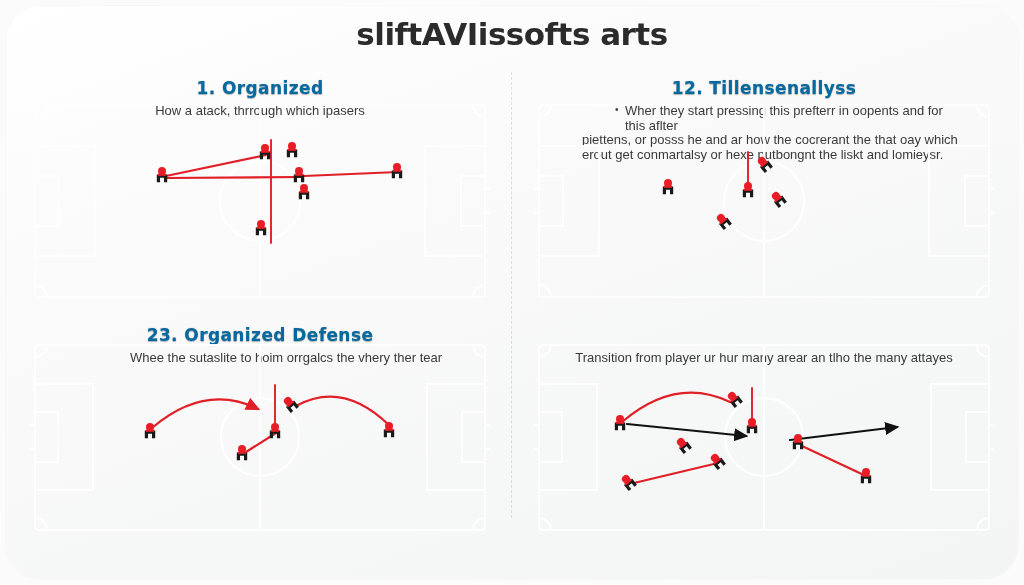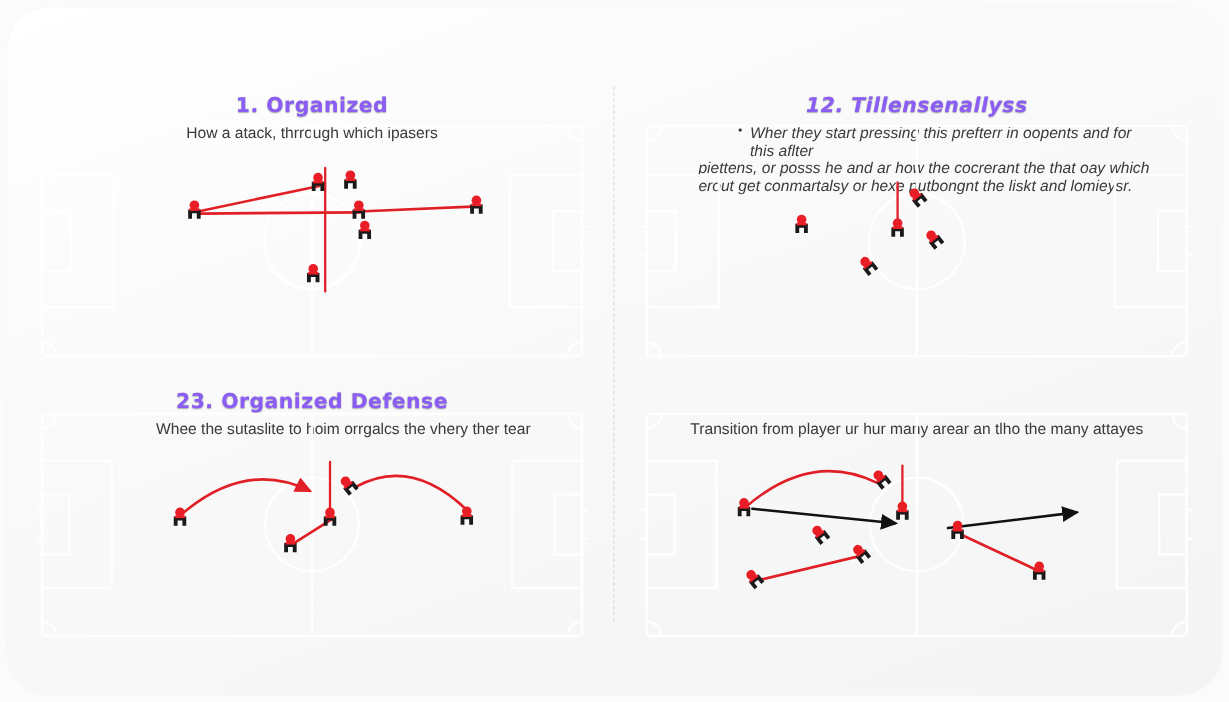--- a/index.html
+++ b/index.html
@@ -26,21 +26,21 @@
 
   .divider-v{
     position:absolute;left:511px;top:72px;width:1px;height:446px;
     border-left:1px dashed rgba(150,155,160,0.30);
   }
 
   .panel{position:absolute;}
   .panel-head{
     position:absolute;left:0;top:0;width:100%;text-align:center;
     font-size:17px;font-weight:bold;letter-spacing:0.4px;
-    color:#8b5cf6;
+    color:#0369a1;
     text-shadow:0 1px 1px rgba(160,163,167,0.85), 0 0 1px rgba(120,123,128,0.55);
     font-family:"DejaVu Sans", sans-serif;
   }
   .panel-sub{
     position:absolute;left:0;top:26px;width:100%;text-align:center;
     font-size:13px;line-height:14.5px;color:#3a3a3a;
     padding:0 28px;box-sizing:border-box;
   }
   .panel-sub.bulleted{text-align:left;padding:0 36px 0 48px;}
   .panel-sub.bulleted .b{position:relative;margin-left:43px;}
@@ -54,20 +54,21 @@
   .overlay{position:absolute;left:0;top:0;width:100%;height:100%;}
   .overlay svg{display:block;overflow:visible;}
 </style>
 </head>
 <body>
 
 <div id="root">
 
   <div class="card"></div>
 
+  <div class="board-title">sliftAVIissofts arts</div>
 
   <div class="divider-v"></div>
 
   <div class="panel" style="left:30px;top:78px;width:460px;height:225px;">
     <div class="panel-head">1. Organized</div>
     <div class="panel-sub">
       <div>How a atack, thrrough which ipasers</div>
     </div>
     <div class="pitch" style="left:0;top:22px;">
       <svg width="460" height="202" viewBox="0 0 460 202" aria-hidden="true">
@@ -83,21 +84,21 @@
           <rect x="455" y="89" width="9" height="24"></rect>
           <path d="M5 17 A12 12 0 0 0 17 5"></path>
           <path d="M443 5 A12 12 0 0 0 455 17"></path>
           <path d="M17 197 A12 12 0 0 0 5 185"></path>
           <path d="M455 185 A12 12 0 0 0 443 197"></path>
         </g>
       </svg>
     </div>
   </div>
 
-  <div class="panel" style="left:534px;top:78px;width:460px;height:225px;font-style:italic;">
+  <div class="panel" style="left:534px;top:78px;width:460px;height:225px;">
     <div class="panel-head">12. Tillensenallyss</div>
     <div class="panel-sub bulleted">
       <div class="b">Wher they start pressing this prefterr in oopents and for this aflter</div>
       <div>piettens, or posss he and ar how the cocrerant the that oay which</div>
       <div>erout get conmartalsy or hexe putbongnt the liskt and lomieysr.</div>
     </div>
     <div class="pitch" style="left:0;top:22px;">
       <svg width="460" height="202" viewBox="0 0 460 202" aria-hidden="true">
         <g fill="none" stroke="#ffffff" stroke-width="2" opacity="0.95">
           <rect x="5" y="5" width="450" height="192" rx="4"></rect>

